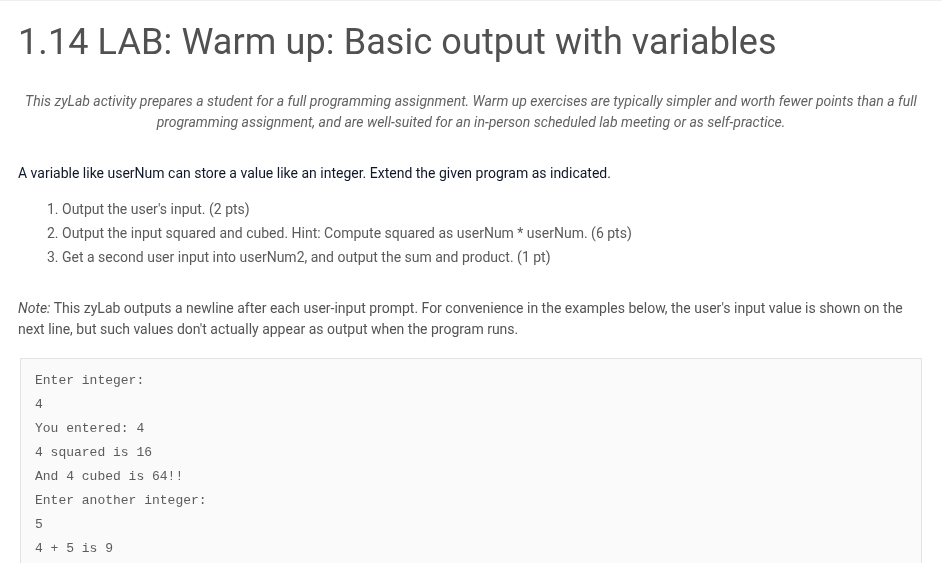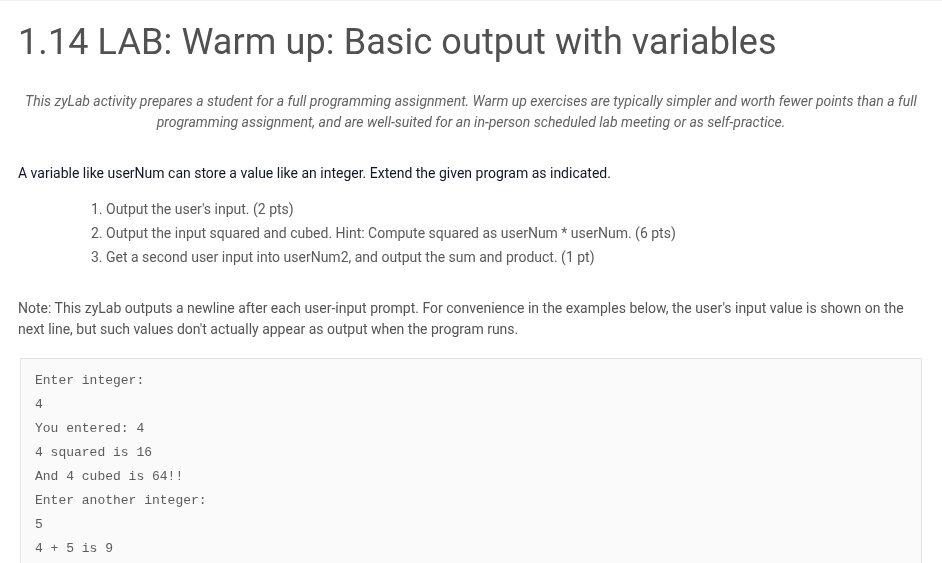--- a/index.html
+++ b/index.html
@@ -26,24 +26,24 @@
     letter-spacing: 0.1px;
   }
   p { margin: 0 0 20px 0; }
   .intro { font-style: italic; color: #626262; margin-bottom: 30px; text-align: center; }
   .lead { color: #0f172a; margin-bottom: 15px; }
   ol.steps {
     margin: 0 0 30px 0;
     padding-left: 44px;
     color: #5a5a5a;
   }
-  ol.steps li { margin-bottom: 3px; margin-left: 44px; }
+  ol.steps li { margin-bottom: 3px; }
   .hint { }
   .note { margin-bottom: 18px; }
-  .note-label { }
+  .note-label { font-style: italic; }
   .note-body { }
   pre.output {
     background: #fafafa;
     border: 1px solid #e3e3e3;
     padding: 10px 14px 12px 14px;
     margin: 0 2px 12px 2px;
     font-family: "Courier New", Courier, monospace;
     font-size: 13px;
     line-height: 1.85;
     color: #5c5c5c;

